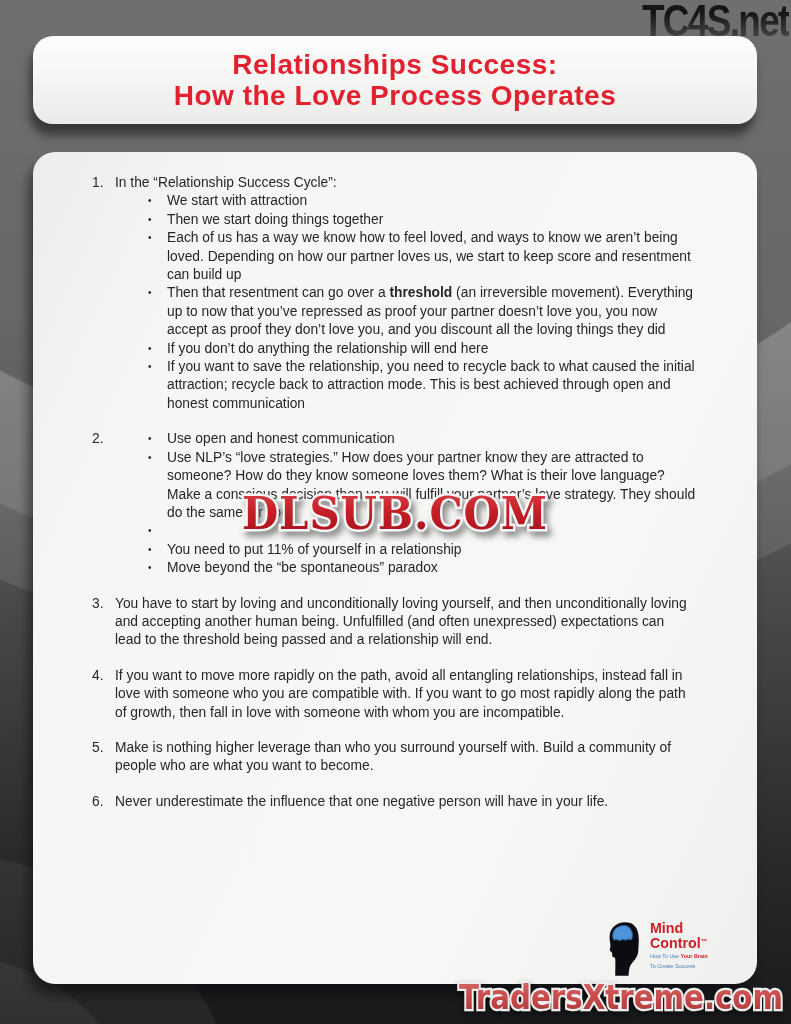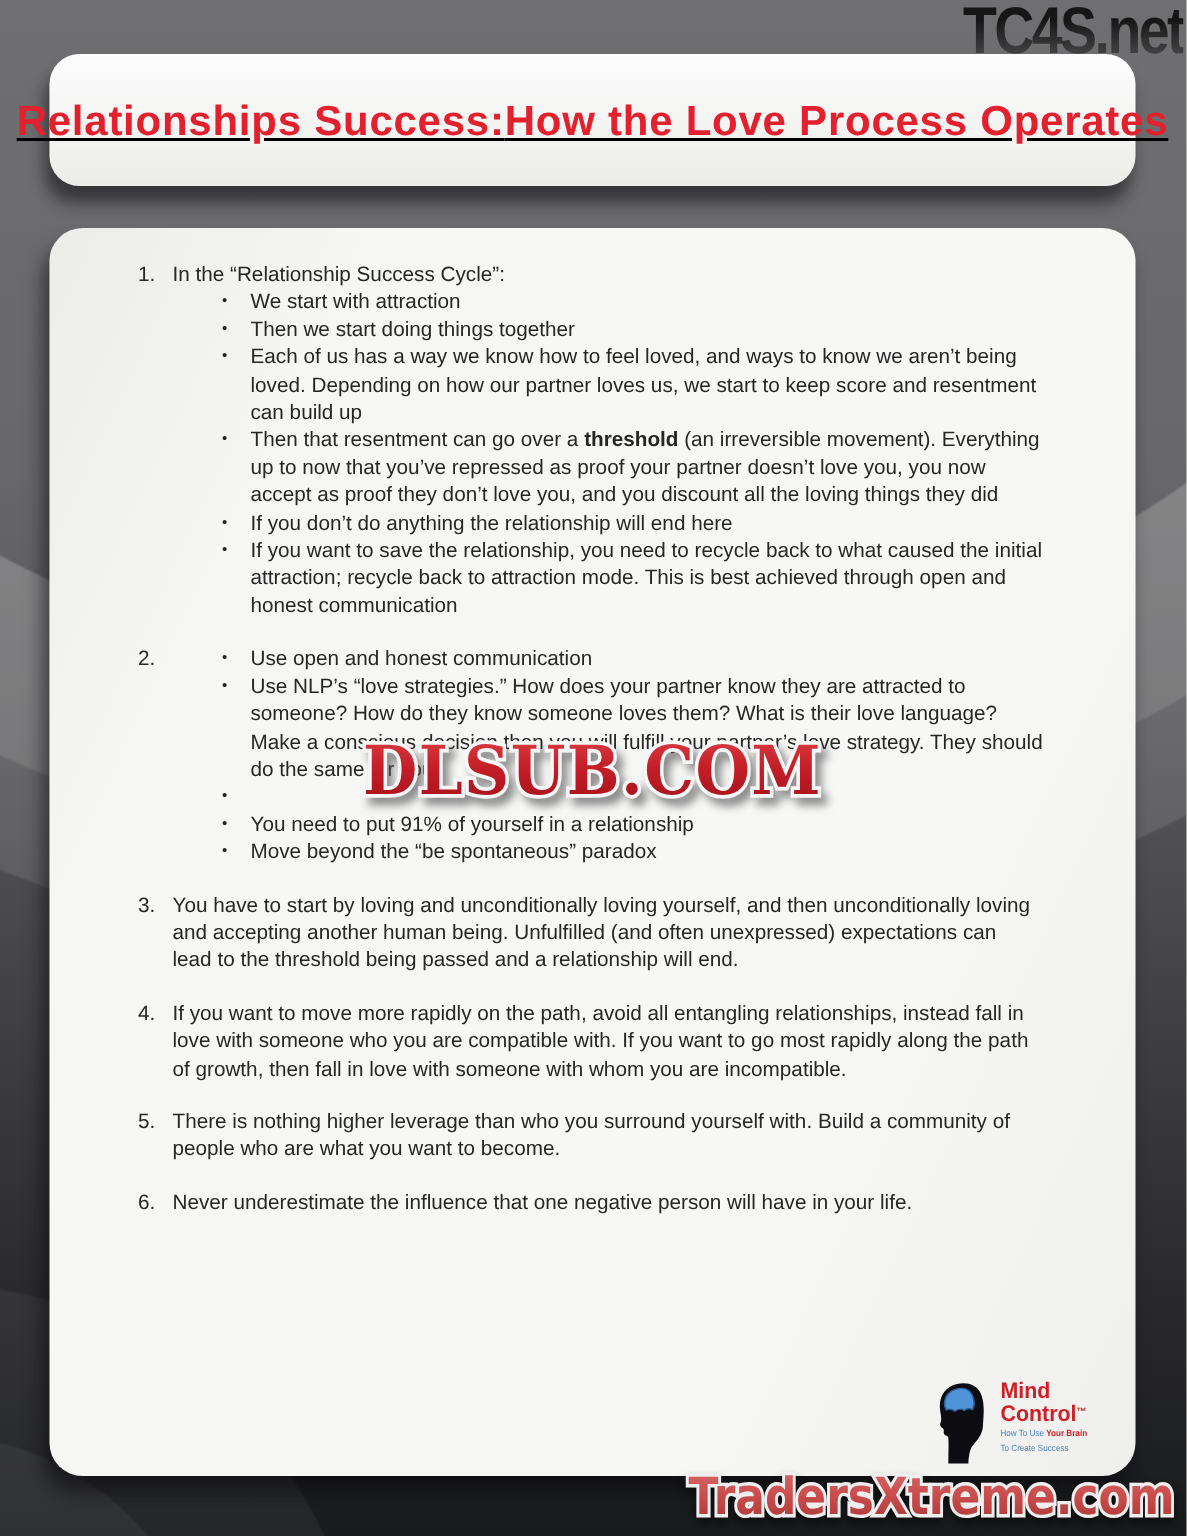--- a/index.html
+++ b/index.html
@@ -26,23 +26,22 @@
     transform:scaleX(0.84);transform-origin:100% 0;
     -webkit-mask-image:linear-gradient(180deg,#000 35%,rgba(0,0,0,0.55) 75%,rgba(0,0,0,0.35) 100%);
     mask-image:linear-gradient(180deg,#000 35%,rgba(0,0,0,0.55) 75%,rgba(0,0,0,0.35) 100%);
   }
   
   .header-box{
     position:absolute;left:33px;top:36px;width:724px;height:88px;
     border-radius:20px;
     background:linear-gradient(180deg,#fdfdfd 0%,#f3f3f2 60%,#ebebea 100%);
     box-shadow:-3px 11px 10px rgba(12,12,14,0.55);
-    display:flex;flex-direction:row;align-items:center;justify-content:center;
+    display:flex;flex-direction:column;align-items:center;justify-content:center;
     z-index:2;
-    text-decoration:underline;
   }
   .title-line{
     font-weight:bold;font-size:28px;line-height:31px;letter-spacing:0.5px;
     color:#e2202e;white-space:nowrap;
   }
   
   .content-box{
     position:absolute;left:33px;top:152px;width:724px;height:832px;
     border-radius:22px;
     background:linear-gradient(115deg,#ececeb 0%,#f6f6f5 20%,#f7f7f6 70%,#efefee 100%);
@@ -59,21 +58,21 @@
   .ibody{flex:1;min-width:0;}
   .itext{max-width:575px;}
   .brow{display:flex;}
   .bdot{flex:0 0 19px;margin-left:33px;font-size:10px;line-height:18.4px;}
   .btxt{flex:0 1 auto;max-width:530px;}
   .bold{font-weight:bold;}
   
   .dlsub-wrap{position:absolute;left:225px;top:478px;z-index:6;}
   .dlsub-wrap svg{filter:drop-shadow(4px 5px 3px rgba(85,85,85,0.65));}
   
-  .mc-logo{position:absolute;left:621px;top:919px;display:flex;z-index:3;}
+  .mc-logo{position:absolute;left:604px;top:919px;display:flex;z-index:3;}
   .mc-text{margin-left:4px;padding-top:2px;}
   .mc-line{font-weight:bold;font-size:15px;line-height:14px;color:#cf2027;
            transform:scaleX(0.95);transform-origin:0 0;white-space:nowrap;}
   .mc-tm{font-size:7px;vertical-align:4px;}
   .mc-tag{font-size:6px;line-height:6.5px;color:#4a7fb5;margin-top:3px;
           transform:scaleX(0.9);transform-origin:0 0;white-space:nowrap;}
   .mc-tag .red{color:#cf2027;font-weight:bold;}
   
   .traders-wrap{position:absolute;left:452px;top:972px;z-index:7;}
   .traders-wrap svg{filter:drop-shadow(0 4px 3px rgba(10,10,10,0.8));}
@@ -131,21 +130,21 @@
         </div>
         <div class="brow">
           <span class="bdot">•</span>
           <span class="btxt">Use NLP’s “love strategies.” How does your partner know they are attracted to someone? How do they know someone loves them?  What is their love language? Make a conscious decision then you will fulfill your partner’s love strategy. They should do the same for you</span>
         </div>
         <div class="brow">
           <span class="bdot">•</span>
         </div>
         <div class="brow">
           <span class="bdot">•</span>
-          <span class="btxt">You need to put 91% of yourself in a relationship</span>
+          <span class="btxt">You need to put 11% of yourself in a relationship</span>
         </div>
         <div class="brow">
           <span class="bdot">•</span>
           <span class="btxt">Move beyond the “be spontaneous” paradox</span>
         </div>
       </div>
     </div>
 
     <div class="item">
       <div class="num">3.</div>
@@ -157,21 +156,21 @@
     <div class="item">
       <div class="num">4.</div>
       <div class="ibody">
           <div class="itext">If you want to move more rapidly on the path, avoid all entangling relationships, instead fall in love with someone who you are compatible with. If you want to go most rapidly along the path of growth, then fall in love with someone with whom you are incompatible.</div>
         </div>
     </div>
 
     <div class="item">
       <div class="num">5.</div>
       <div class="ibody">
-          <div class="itext">There is nothing higher leverage than who you surround yourself with. Build a community of people who are what you want to become.</div>
+          <div class="itext">Make is nothing higher leverage than who you surround yourself with. Build a community of people who are what you want to become.</div>
         </div>
     </div>
 
     <div class="item">
       <div class="num">6.</div>
       <div class="ibody">
           <div class="itext">Never underestimate the influence that one negative person will have in your life.</div>
         </div>
     </div>
 

